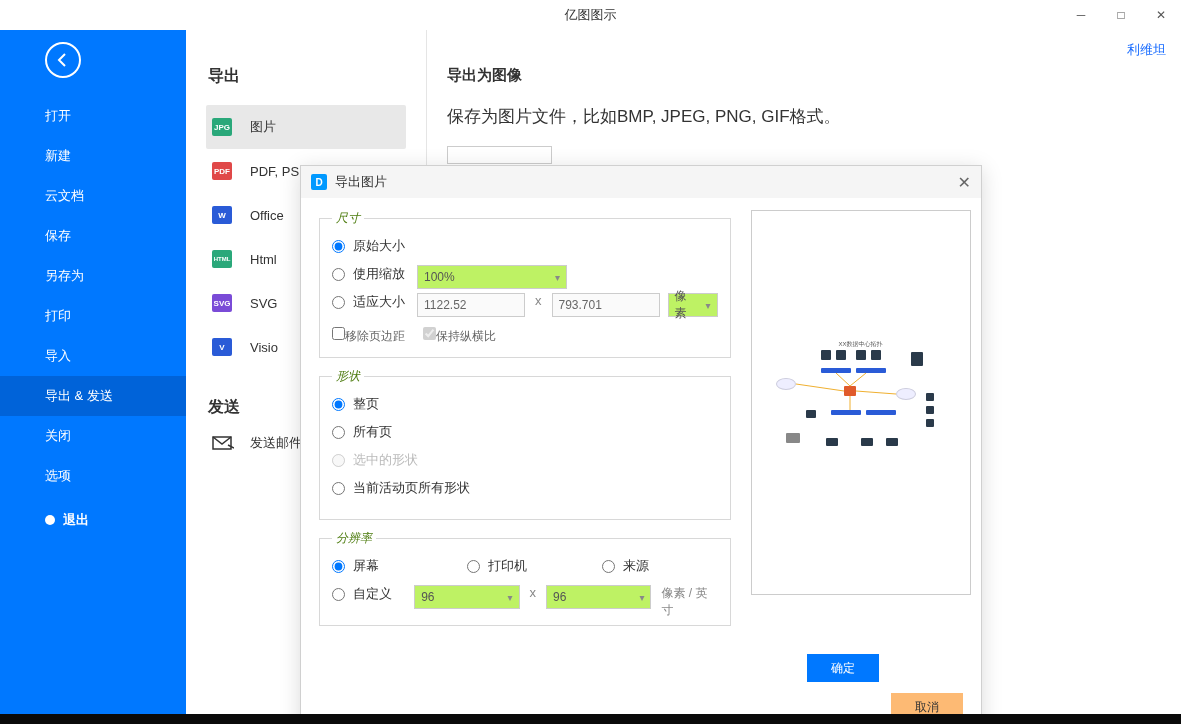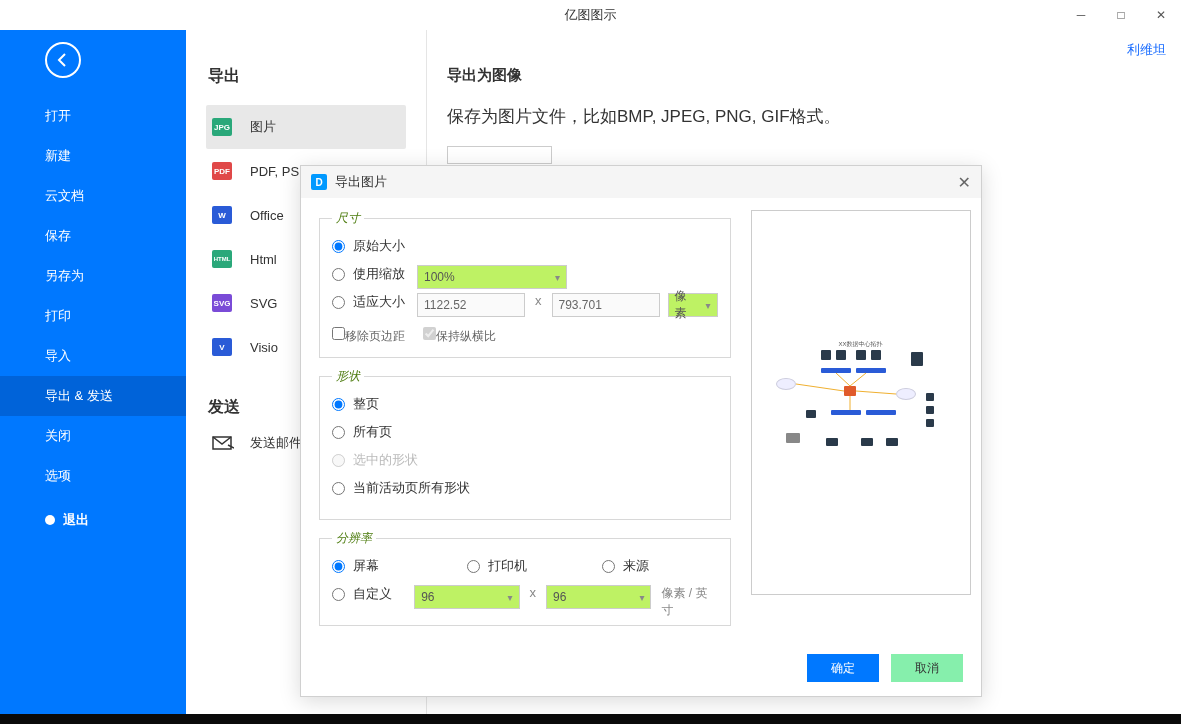--- a/index.html
+++ b/index.html
@@ -56,21 +56,21 @@
 .row.disabled { color: #bbb; }
 .txt-input { height: 24px; border: 1px solid #ccc; padding: 0 6px; font-size: 12px; color: #666; background: #fafafa; }
 .sel { height: 24px; border: 1px solid #ccc; padding: 0 20px 0 6px; font-size: 12px; color: #555; background: #bef264; position: relative; display:inline-flex; align-items:center; }
 .sel::after { content: "▾"; position: absolute; right: 6px; color: #888; font-size: 10px; }
 .x-sep { margin: 0 10px; color: #888; }
 .chk-row { display: flex; gap: 18px; font-size: 12px; color: #666; margin-top: 6px; }
 
 .dialog-footer { padding: 8px 18px 14px 18px; display: flex; justify-content: flex-end; gap: 12px; }
 .btn { width: 72px; height: 28px; border: none; font-size: 12px; cursor: pointer; }
 .btn-primary { background: #0078ff; color: #fff; }
-.btn-default { background: #86efac; color: #333; }
+.btn-default { background: #fdba74; color: #333; margin-top: 39px; }
 
 .taskbar { position: absolute; bottom: 0; left: 0; width: 100%; height: 10px; background: #0a0a0a; }
 
 
 .diag { font-size: 6px; color: #333; }
 .node { position: absolute; background: #2a3a4a; border-radius: 1px; }
 .cloud { position: absolute; border-radius: 50%; background: #eef; border: 1px solid #ccd; }
 </style>
 </head>
 <body>

